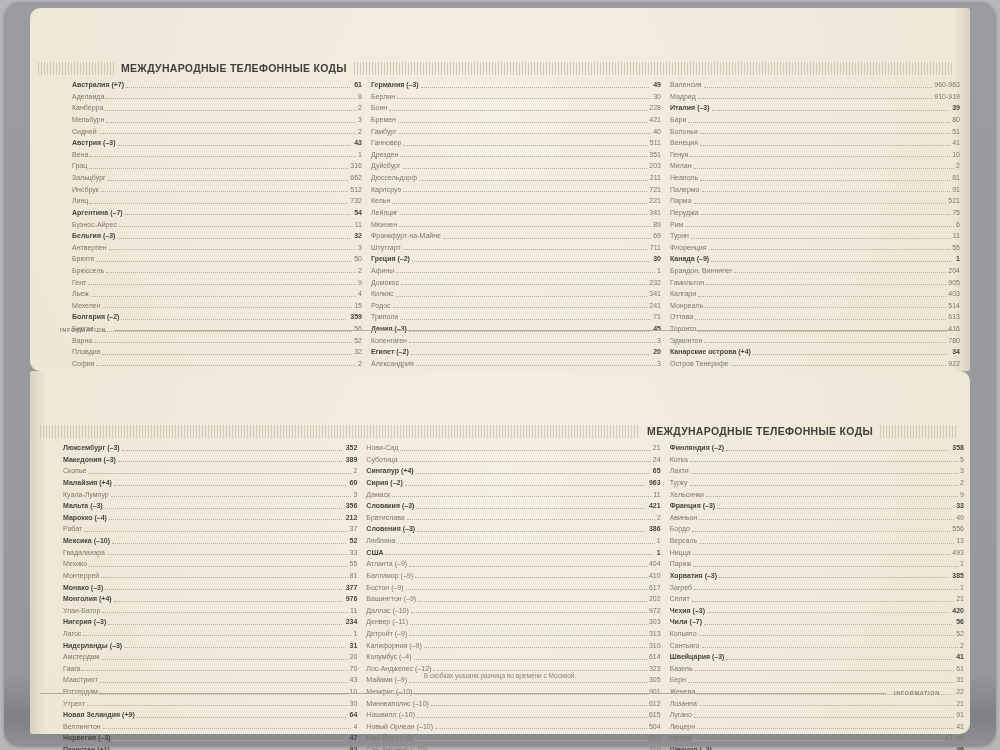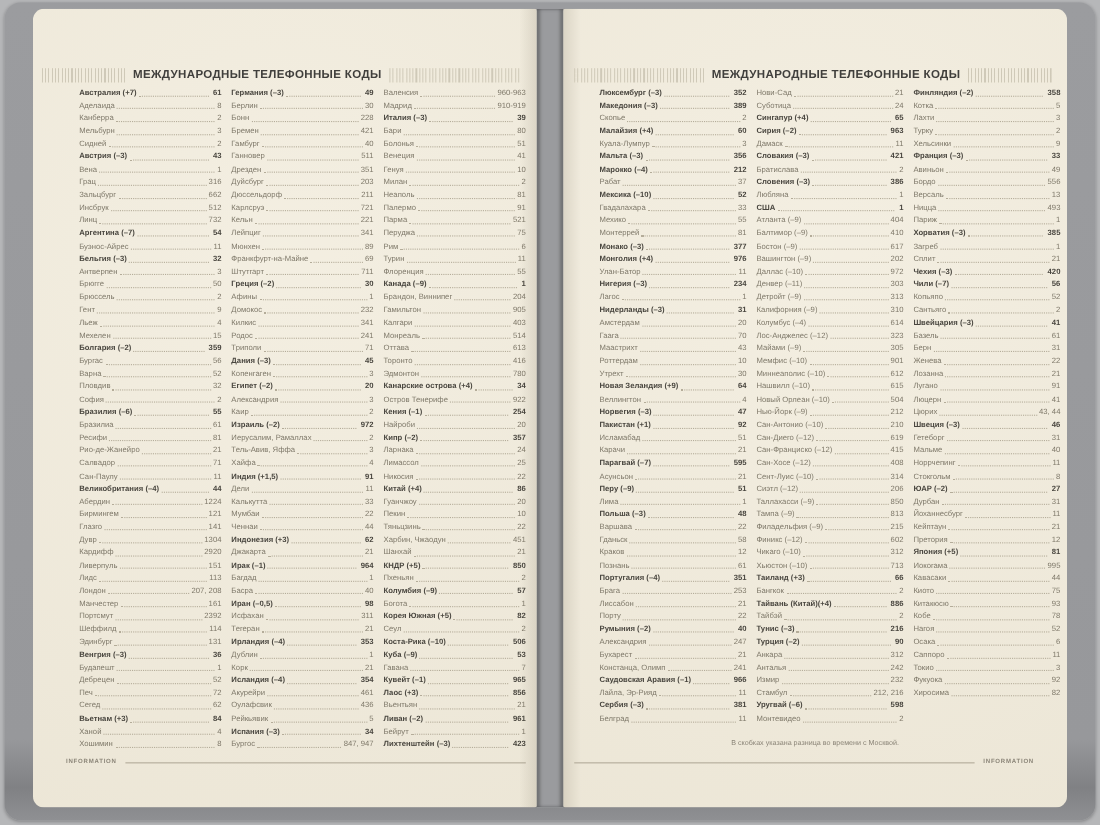--- a/index.html
+++ b/index.html
@@ -1,21 +1,21 @@
 <!DOCTYPE html>
 <html><head>
 <meta charset="utf-8">
 <style>
   html,body{margin:0;padding:0;}
   body{width:1000px;height:750px;font-family:"Liberation Sans","DejaVu Sans",sans-serif;}
   .scene{position:relative;width:1000px;height:750px;background:#b6b7b9;overflow:hidden;}
   .cover{position:absolute;left:4px;top:2px;right:4px;bottom:4px;border-radius:15px;
          background:linear-gradient(180deg,#9b9c9f 0%,#97989b 90%,#808184 96%,#8f9093 100%);
          box-shadow:0 1px 3px rgba(0,0,0,0.25);}
-  .spread{position:absolute;left:26px;right:26px;top:6px;bottom:12px;display:flex;}
+  .spread{position:absolute;left:26px;right:26px;top:6px;bottom:12px;display:flex;flex-direction:column;}
   .page{flex:1;position:relative;background:#f1ebdb;
         background-image:radial-gradient(circle at 50% 30%, rgba(255,255,255,0.18), rgba(0,0,0,0.02));}
   .page.left{border-radius:10px 2px 2px 10px;}
   .page.right{border-radius:2px 10px 10px 2px;}
   .page.left::after{content:"";position:absolute;right:0;top:0;bottom:0;width:16px;pointer-events:none;
         background:linear-gradient(90deg,rgba(110,100,80,0) 0%,rgba(110,100,80,0.16) 100%);}
   .page.right::before{content:"";position:absolute;left:0;top:0;bottom:0;width:16px;pointer-events:none;
         background:linear-gradient(270deg,rgba(110,100,80,0) 0%,rgba(110,100,80,0.16) 100%);}
   .gutter{width:24px;background:#9a9b9e;
         box-shadow:inset 3px 0 3px rgba(0,0,0,0.28), inset -3px 0 3px rgba(0,0,0,0.28);}

